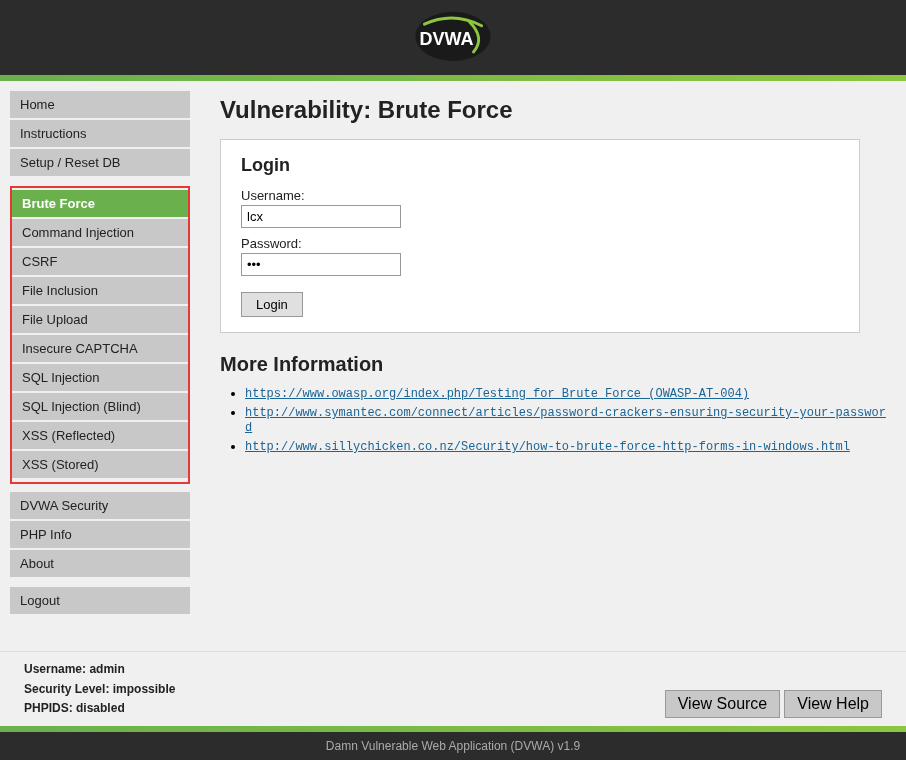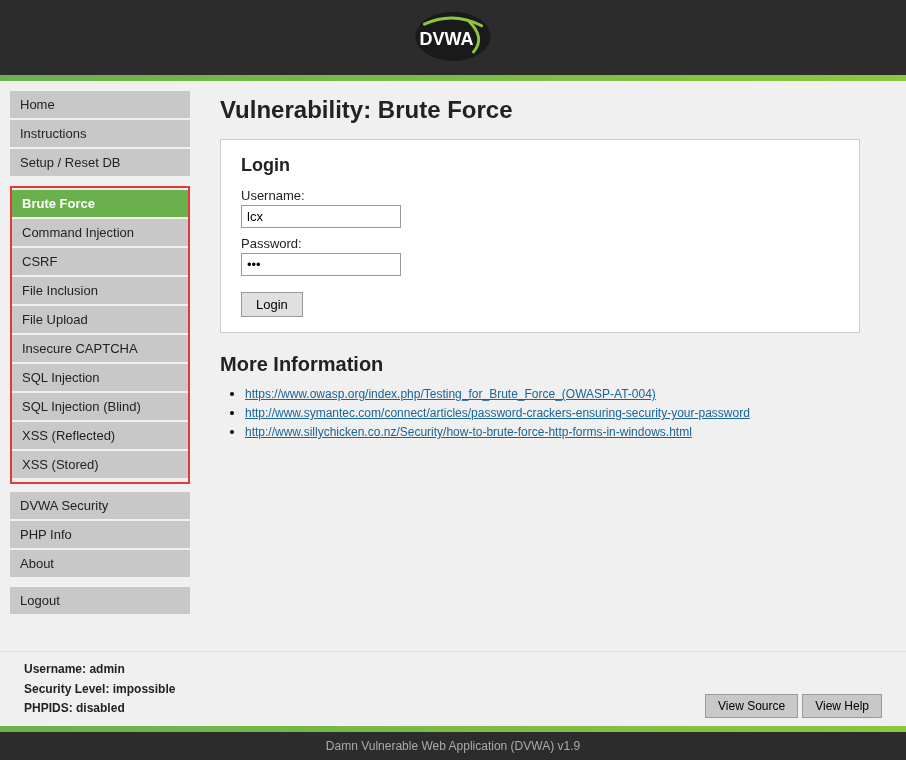--- a/index.html
+++ b/index.html
@@ -122,20 +122,21 @@
       font-weight: bold;
       color: #222;
       margin-bottom: 10px;
     }
     .more-info ul {
       list-style: disc;
       padding-left: 25px;
     }
     .more-info ul li {
       margin-bottom: 4px;
+      font-family: Liberation Mono, monospace;
     }
     .more-info ul li a {
       color: #1a6496;
       text-decoration: underline;
       font-size: 12px;
       word-break: break-all;
     }
 
     
     #footer-bar {
@@ -155,21 +156,21 @@
     #footer-info span { font-weight: bold; }
     #footer-buttons {
       display: flex;
       gap: 4px;
     }
     .footer-btn {
       padding: 4px 12px;
       background: #c8c8c8;
       border: 1px solid #999;
       cursor: pointer;
-      font-size: 12px;
+      font-size: 16px;
     }
 
     
     #bottom-bar {
       background: #2c2c2c;
       height: 28px;
       display: flex;
       align-items: center;
       justify-content: center;
     }

